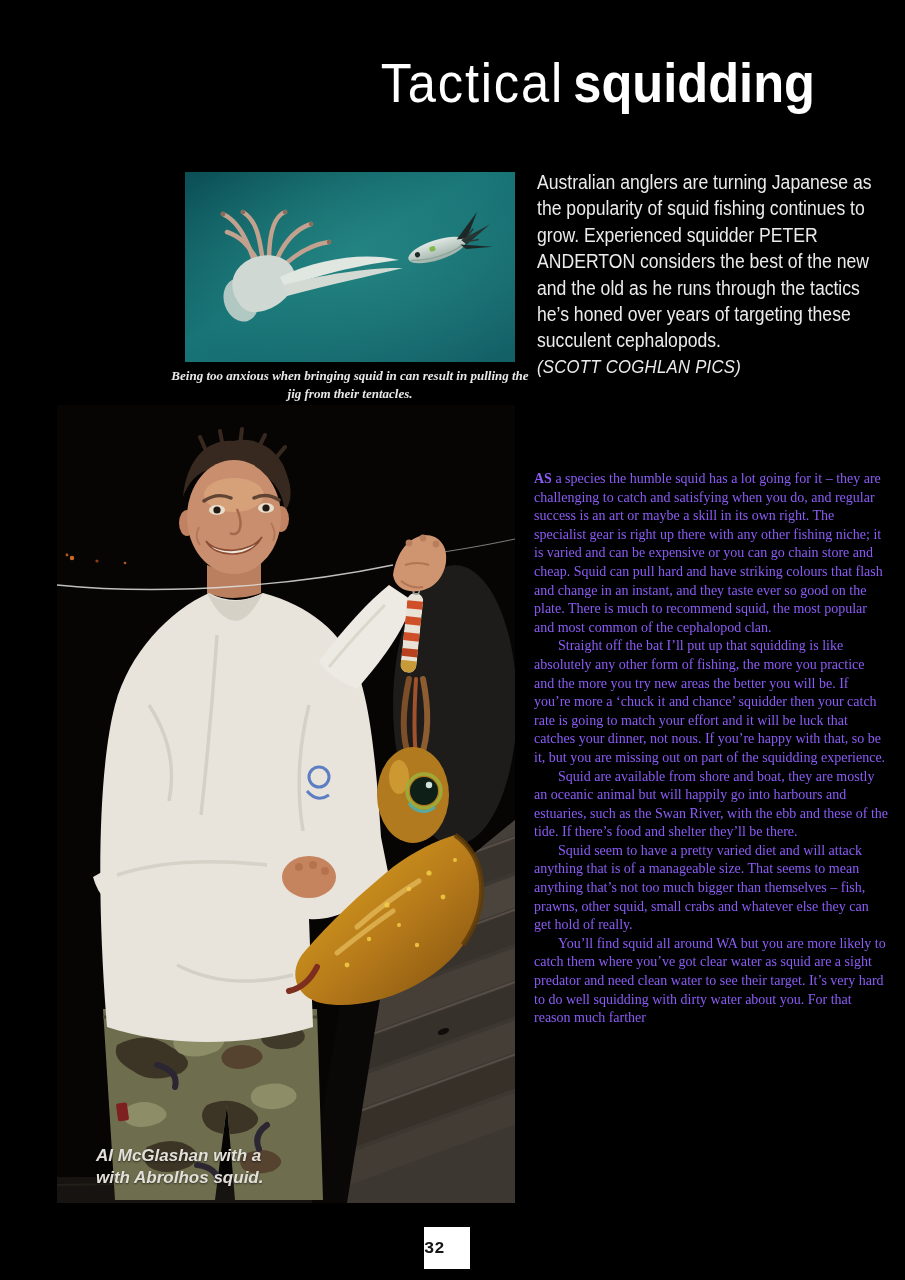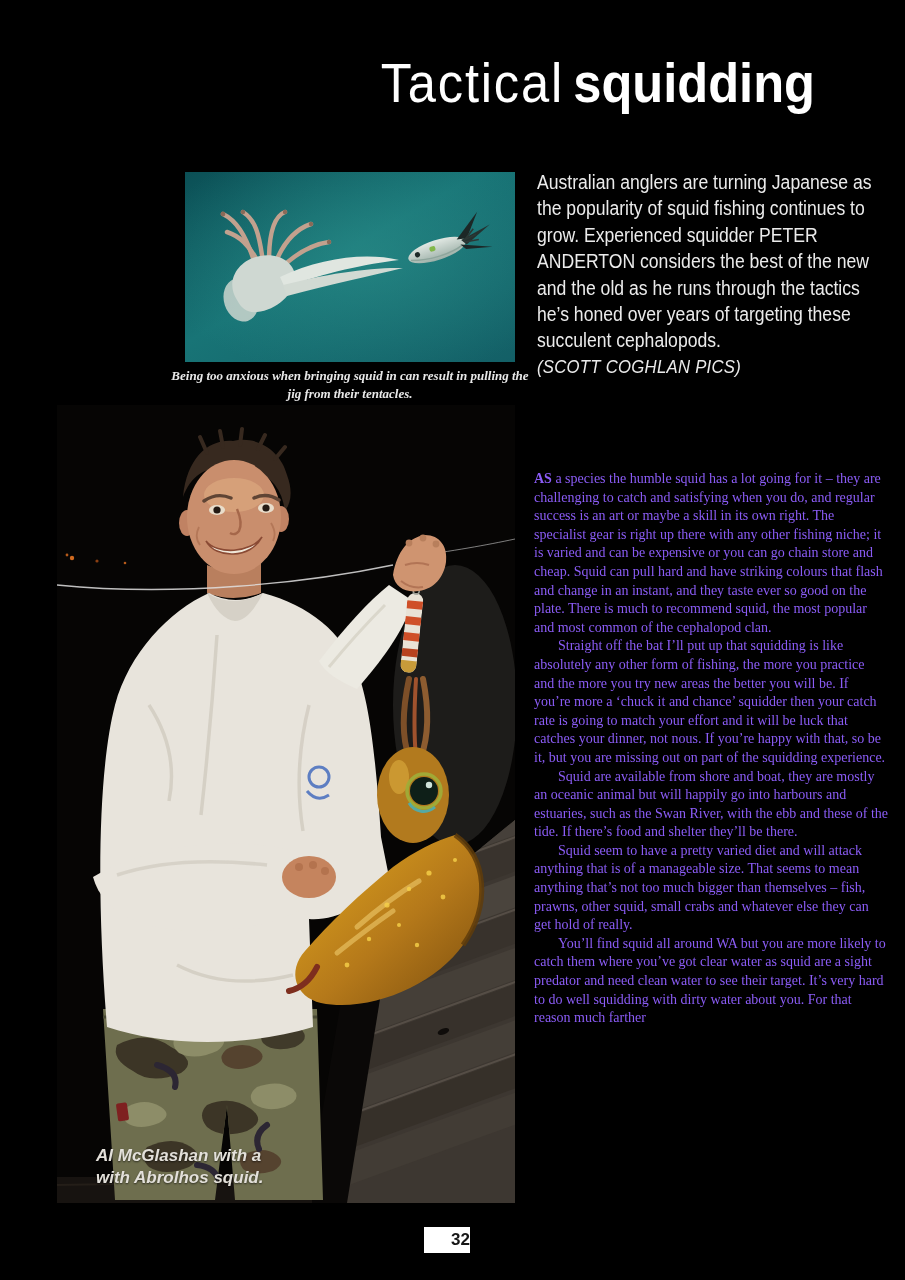--- a/index.html
+++ b/index.html
@@ -48,22 +48,22 @@
     position:absolute; left:534px; top:470px; width:354px;
     color:#8b5cf6; font-family:"Liberation Serif", serif;
     font-size:14px; line-height:18.6px; text-align:left;
   }
   .body-col p { margin:0; text-indent:24px; }
   .body-col p.first { text-indent:0; }
   .lead { font-weight:bold; }
 
   
   .folio {
-    position:absolute; left:424px; top:1227px; width:46px; height:26px;
-    background:#fff; display:flex; align-items:center; justify-content:flex-end;
+    position:absolute; left:424px; top:1227px; width:46px; height:42px;
+    background:#fff; display:flex; align-items:center; justify-content:flex-start;font-family:Liberation Mono, monospace;
   }
   .folio-num { color:#161616; font-weight:bold; font-size:17px; }
 </style>
 </head>
 <body>
 
 <div class="page">
 
   <div class="title">
     <span class="title-light">Tactical</span><span class="title-bold">squidding</span>

